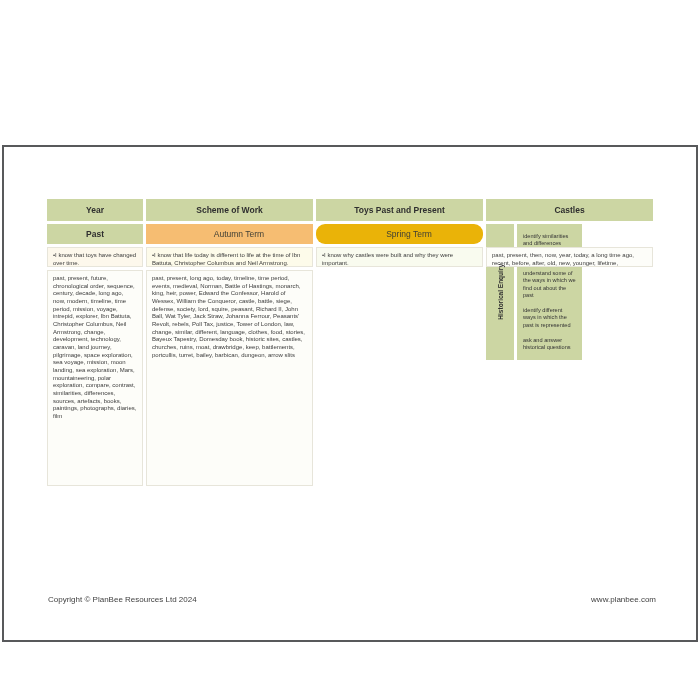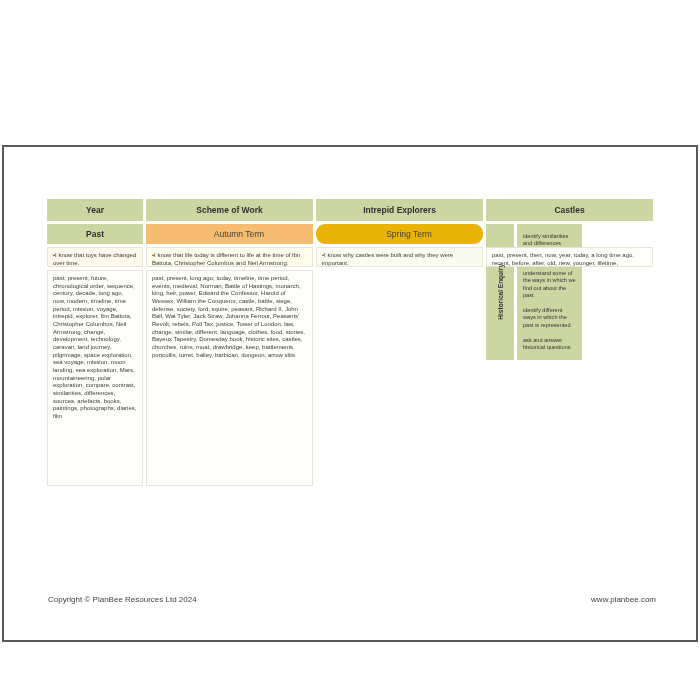--- a/index.html
+++ b/index.html
@@ -127,21 +127,21 @@
 </head>
 <body>
 
 <div class="page">
 
   <div class="curriculum-table">
 
     <div class="cell hdr">Year</div>
 
     <div class="cell hdr">Scheme of Work</div>
-    <div class="cell hdr">Intrepid Explorers</div>
+    <div class="cell hdr">Toys Past and Present</div>
     <div class="cell hdr">Castles</div>
 
     <div class="cell hdr">Past</div>
     <div class="cell term-cell term-autumn">Autumn Term</div>
     <div class="cell term-cell term-spring">Spring Term</div>
 
     <div class="cell enquiry-wrap">
       <div class="enquiry-vert">
         <span>Historical Enquiry</span>
       </div>

